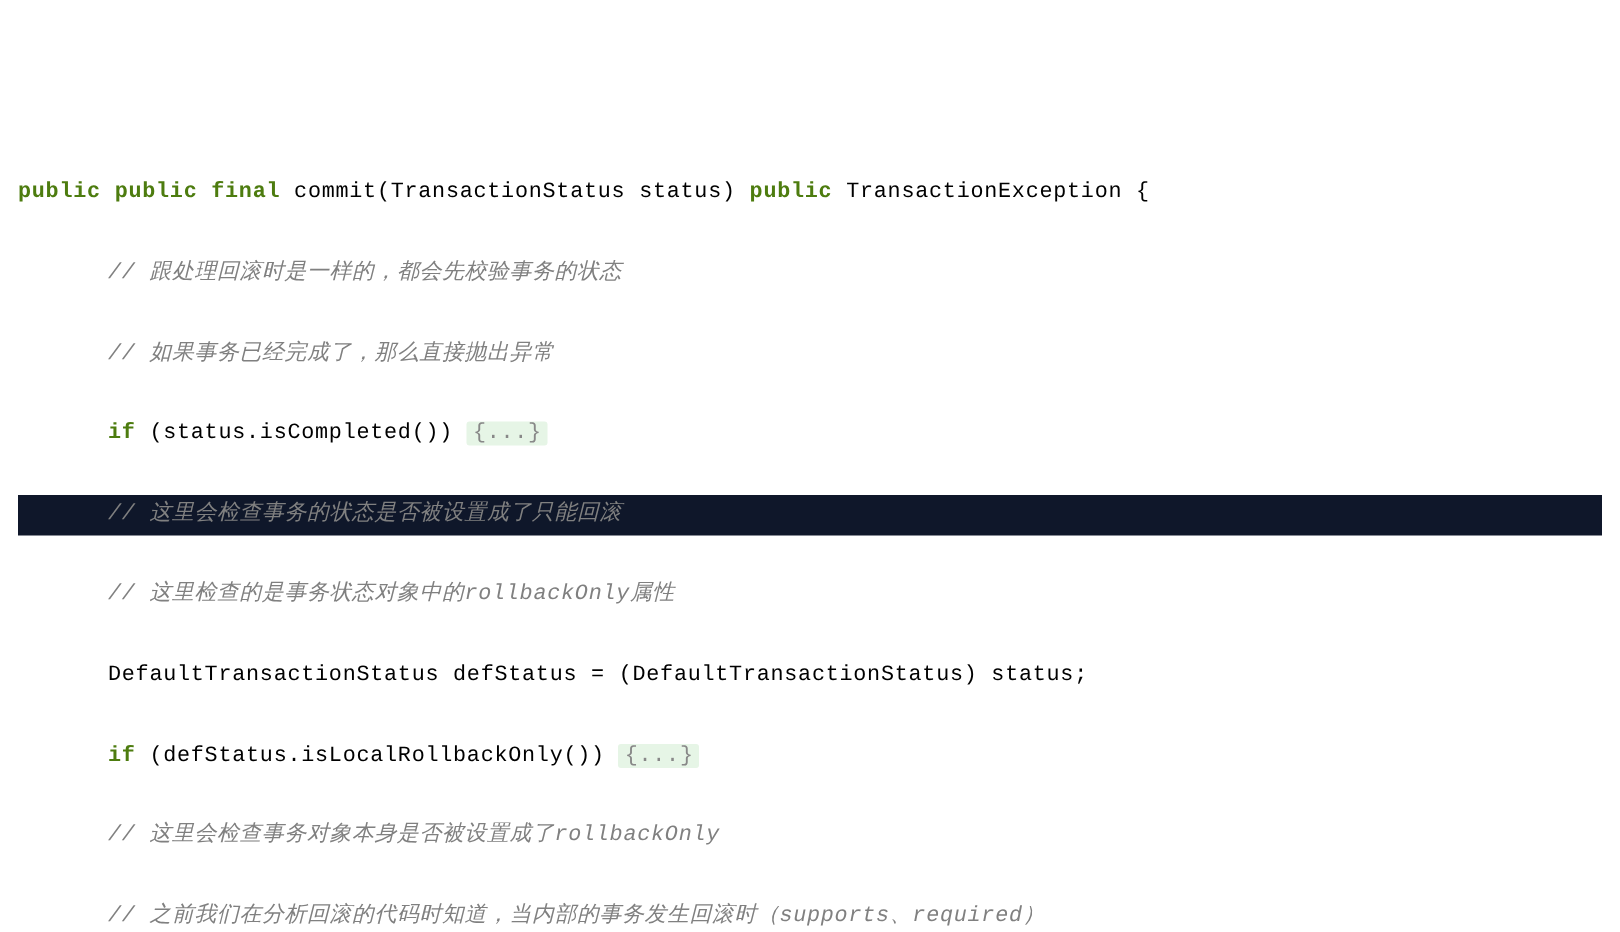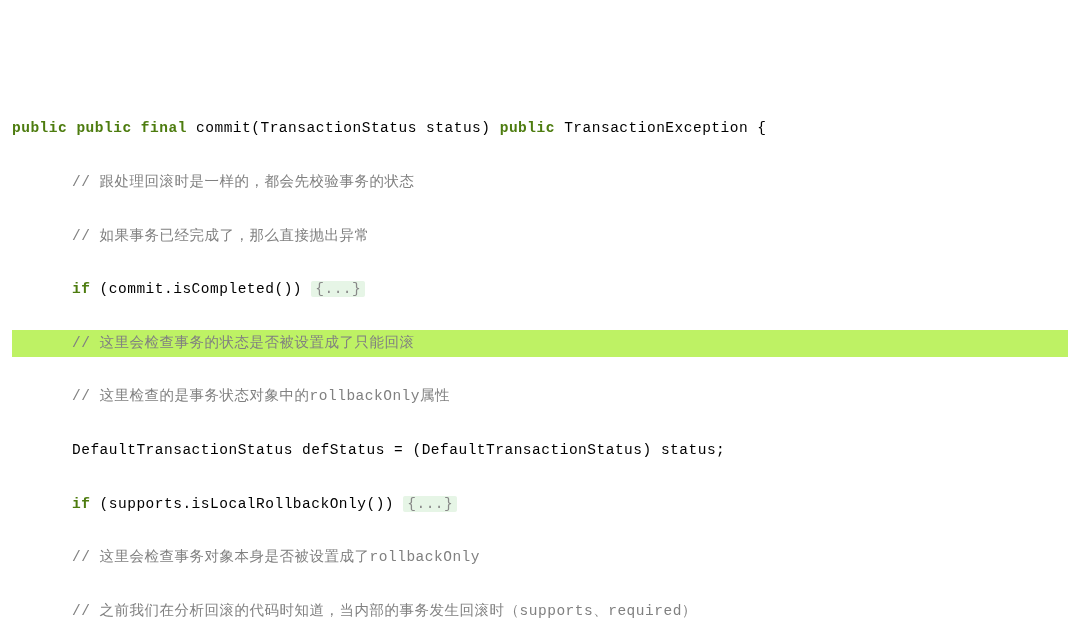--- a/index.html
+++ b/index.html
@@ -8,39 +8,39 @@
       font-size: 14.5px;
       background: #fff;
       padding: 8px 12px;
       white-space: pre;
       position: relative;
       line-height: 1.85;
       letter-spacing: 0.5px;
       color: #000;
     }
     .kw { color: #4d7c0f; font-weight: bold; }
-    .cm { color: #808080; }
+    .cm { color: #808080; font-style: italic; }
     .fold { background: #e6f5e6; color: #888; padding: 0 4px; border-radius: 2px; font-style: normal; }
-    .hl-line { background: #bef264; display: inline-block; width: 100%; }
+    .hl-line { background: #0f172a; display: inline-block; width: 100%; }
     .line { display: block; }
     .indent1 { padding-left: 60px; }
   </style>
 </head>
 <body>
 
 
 
 <span class="line"><span class="kw">public</span> <span class="kw">public</span> <span class="kw">final</span><span> commit(TransactionStatus status) </span><span class="kw">public</span><span> TransactionException {</span></span>
 <span class="line indent1"><span class="cm">// 跟处理回滚时是一样的，都会先校验事务的状态</span></span>
 <span class="line indent1"><span class="cm">// 如果事务已经完成了，那么直接抛出异常</span></span>
-<span class="line indent1"><span class="kw">if</span><span> (commit.isCompleted()) </span><span class="fold">{...}</span></span>
+<span class="line indent1"><span class="kw">if</span><span> (status.isCompleted()) </span><span class="fold">{...}</span></span>
 <span class="line hl-line indent1"><span class="cm">// 这里会检查事务的状态是否被设置成了只能回滚</span></span>
 <span class="line indent1"><span class="cm">// 这里检查的是事务状态对象中的rollbackOnly属性</span></span>
 <span class="line indent1"><span>DefaultTransactionStatus defStatus = (DefaultTransactionStatus) status;</span></span>
-<span class="line indent1"><span class="kw">if</span><span> (supports.isLocalRollbackOnly()) </span><span class="fold">{...}</span></span>
+<span class="line indent1"><span class="kw">if</span><span> (defStatus.isLocalRollbackOnly()) </span><span class="fold">{...}</span></span>
 <span class="line indent1"><span class="cm">// 这里会检查事务对象本身是否被设置成了rollbackOnly</span></span>
 <span class="line indent1"><span class="cm">// 之前我们在分析回滚的代码时知道，当内部的事务发生回滚时（supports、required）</span></span>
 
 
 
 
 
 
 
 

